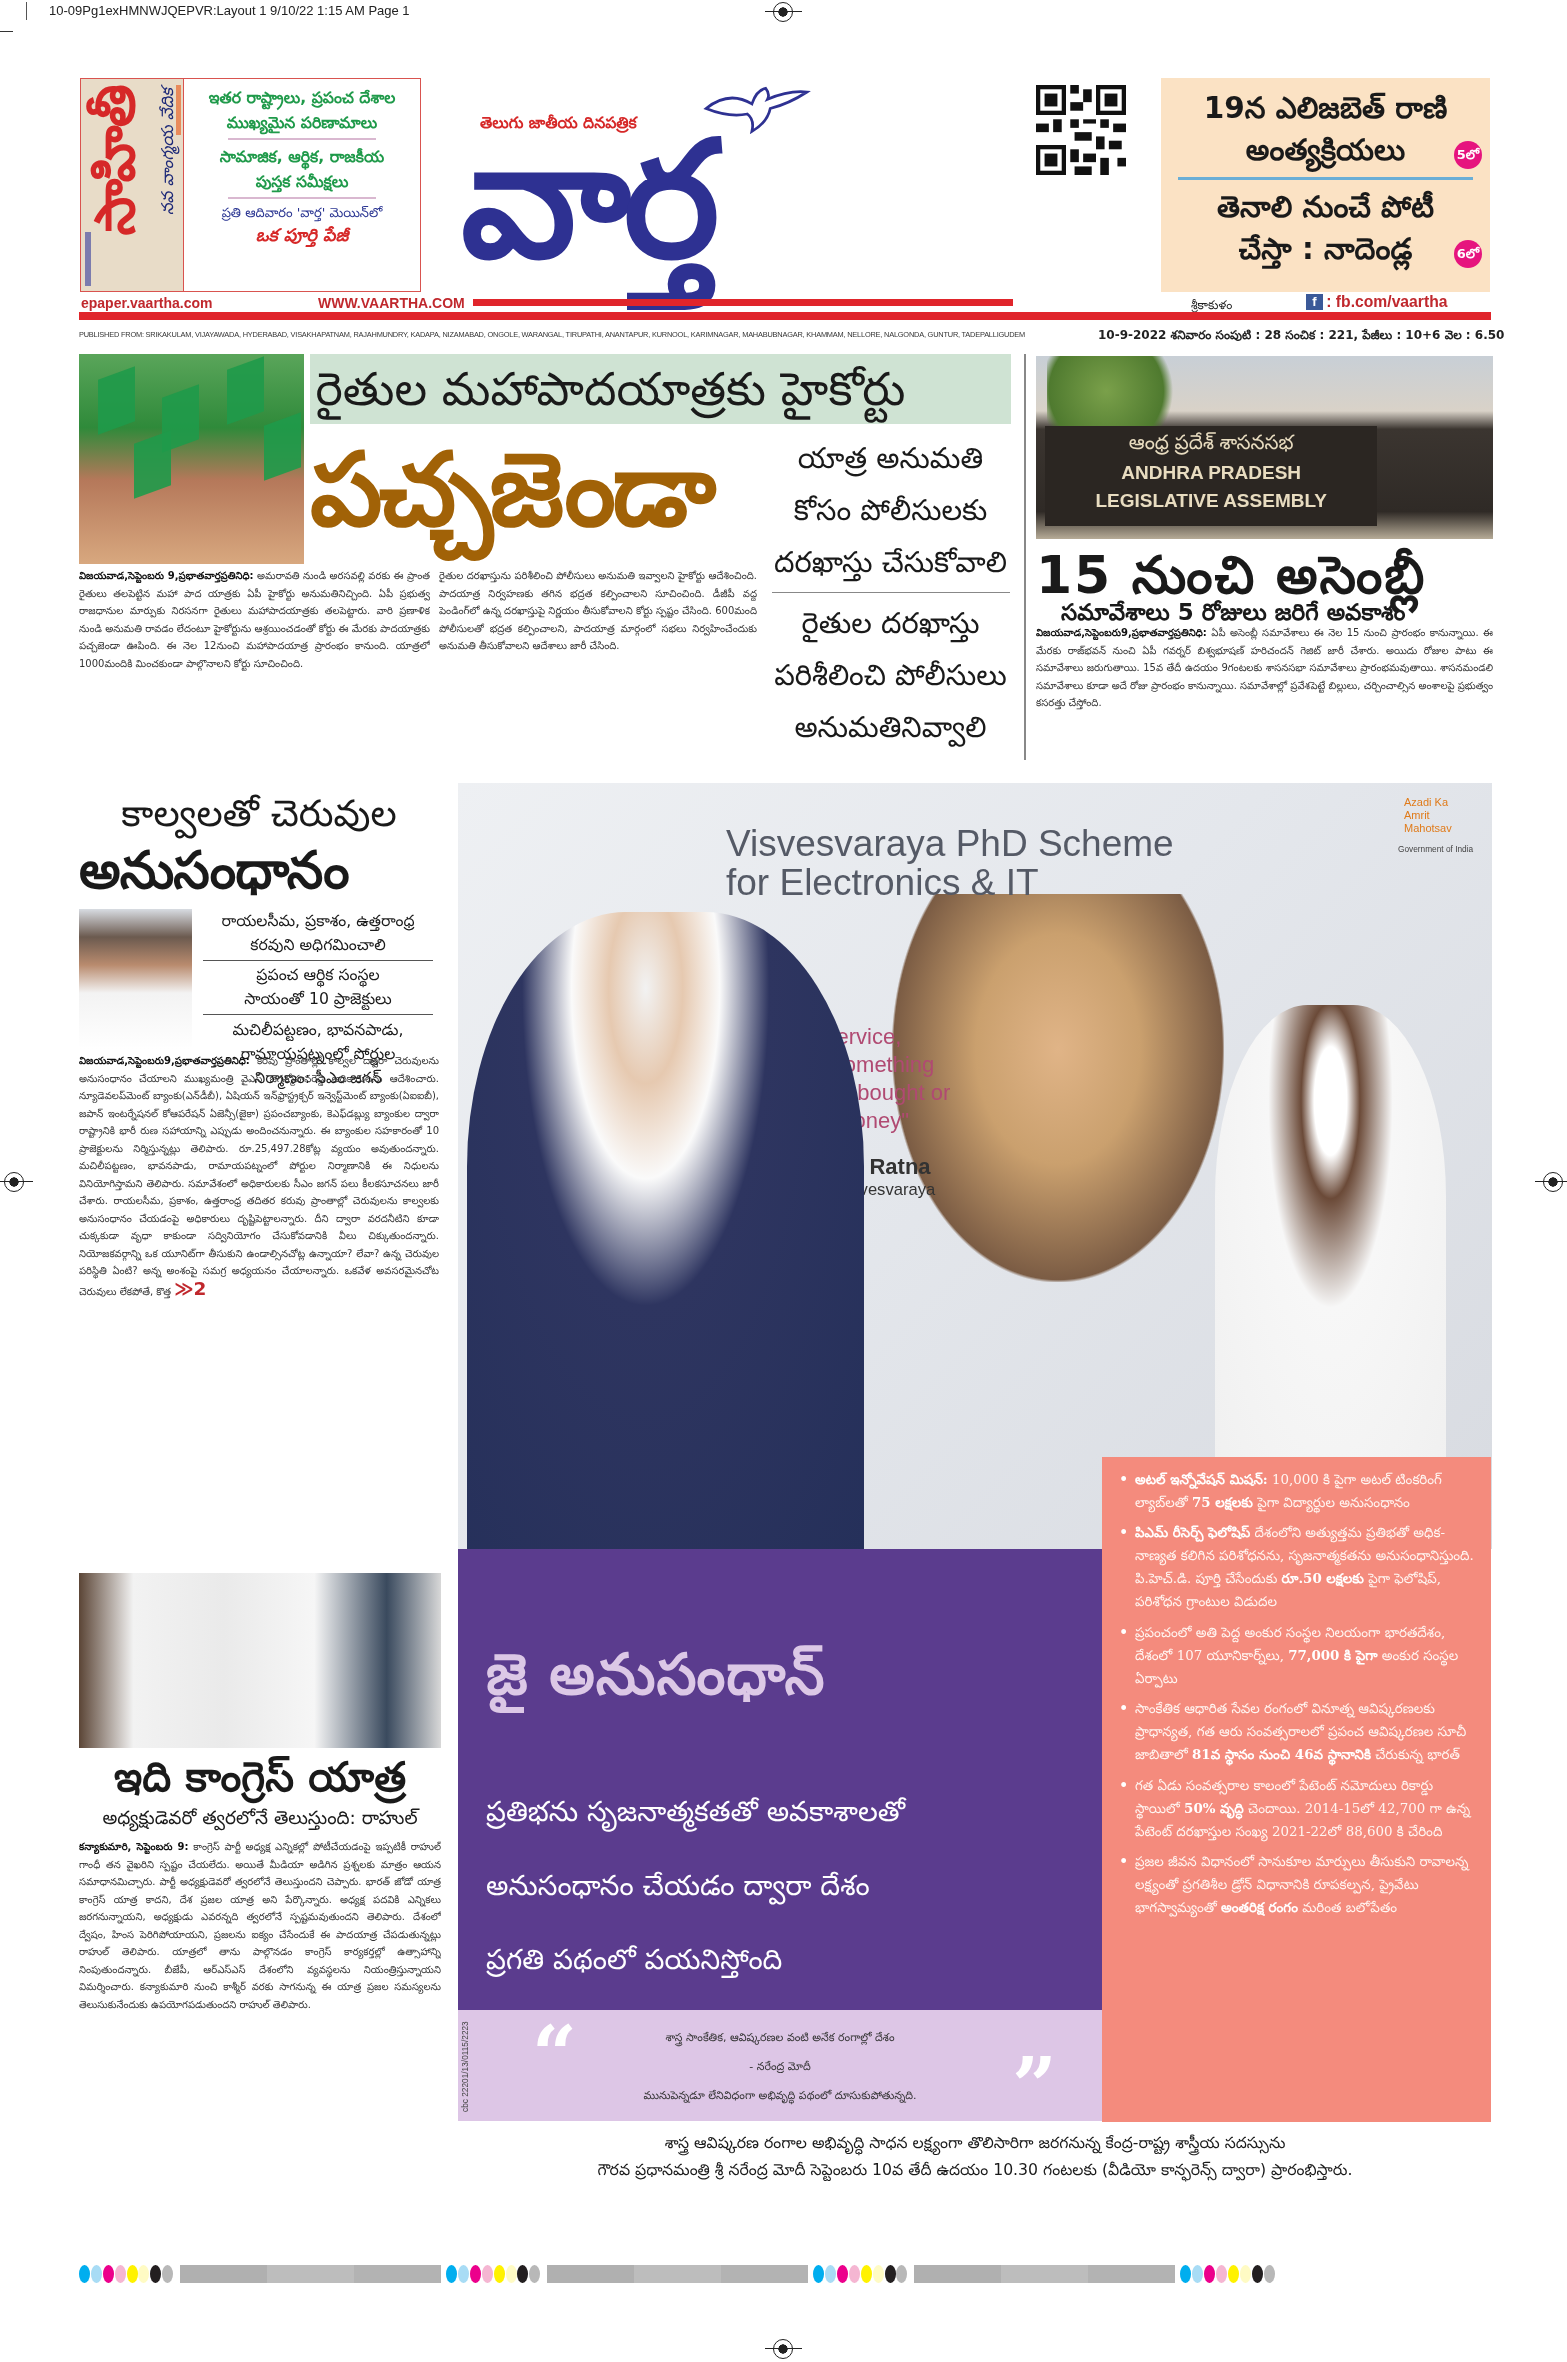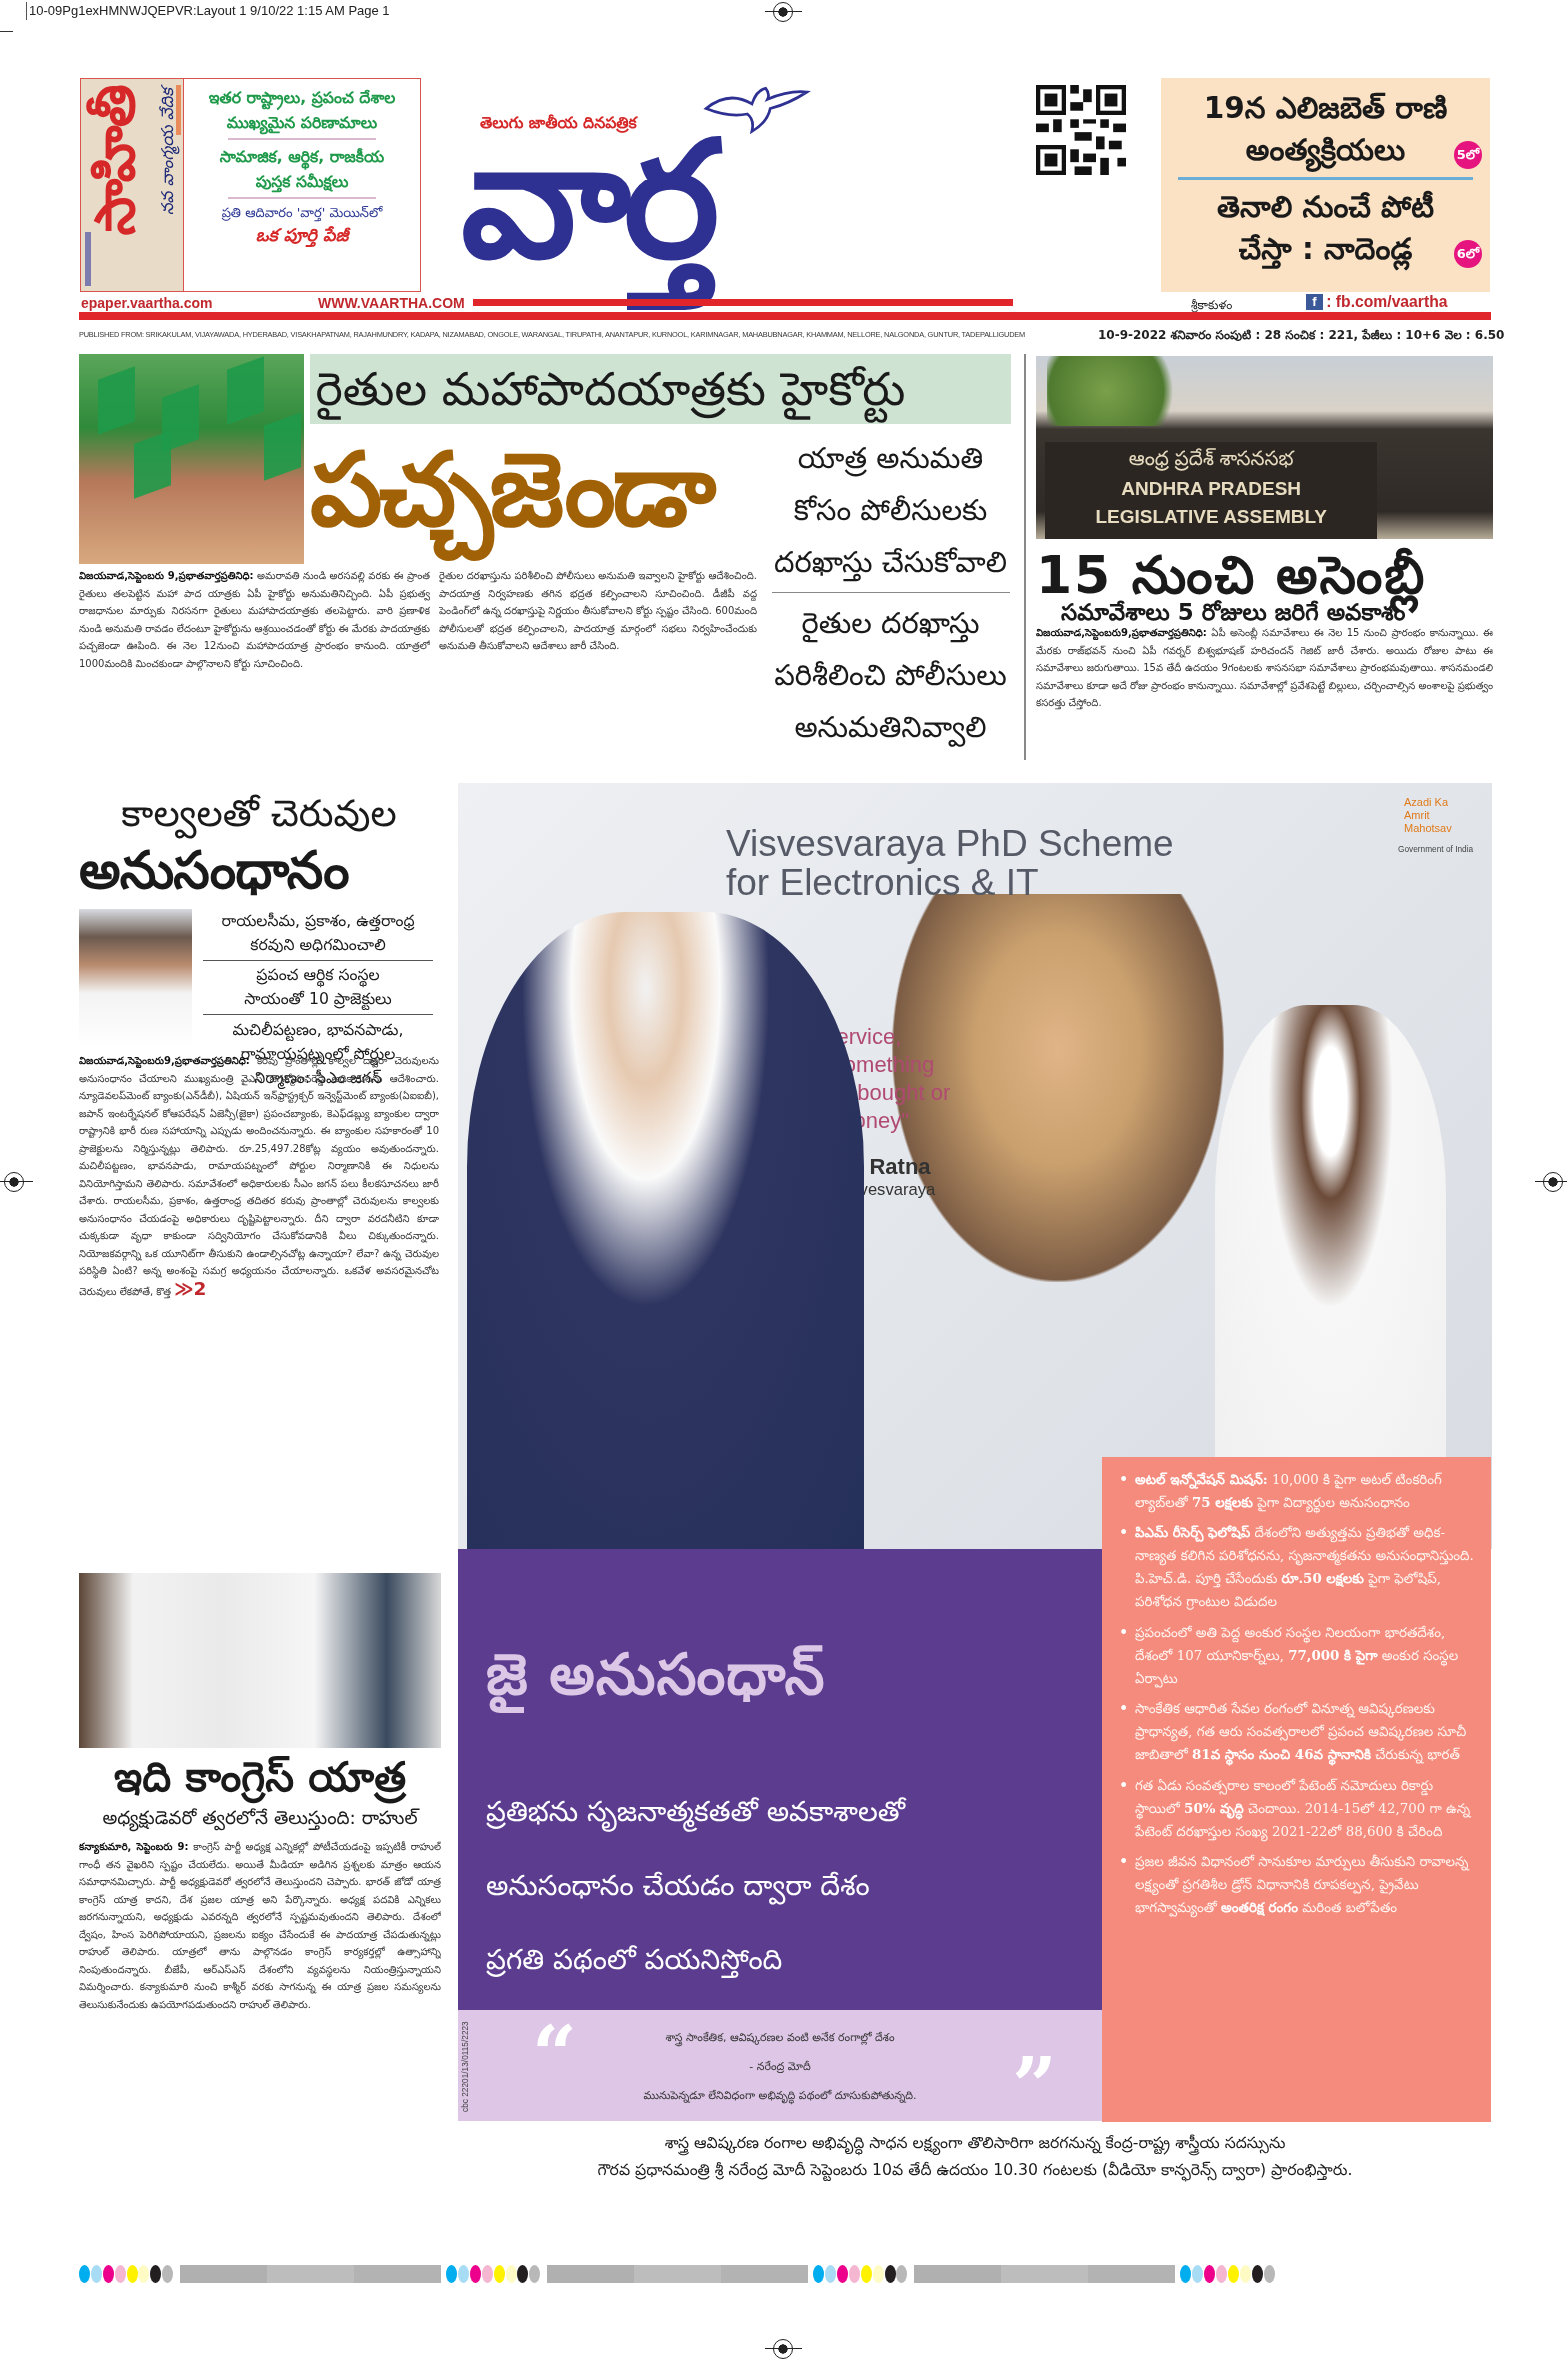--- a/index.html
+++ b/index.html
@@ -1,21 +1,21 @@
 <!DOCTYPE html>
 <html style="font-size:14.8px"><head>
 <meta charset="utf-8">
 <style>
   * { box-sizing: border-box; margin: 0; padding: 0; }
   html, body { width: 1567px; height: 2363px; background: #ffffff; overflow: hidden; }
   body { position: relative; font-family: "DejaVu Sans", sans-serif; color: #1a1a1a; }
   .abs { position: absolute; }
 
   
-  .slug { left: 26px; top: 1.8px; font-family: "Liberation Sans", sans-serif; font-size: 13px; color: #222; border-left: 0.9px solid #555; padding-left: 2px; height: 18.5px; line-height: 18.5px; }
+  .slug { left: 26px; top: 1.8px; font-family: "Liberation Sans", sans-serif; font-size: 13px; color: #222; border-left: 0.9px solid #555; padding-left: 22px; height: 18.5px; line-height: 18.5px; }
   .reg-mark { width: 20px; height: 20px; border-radius: 50%; border: 1.8px solid #222; background: radial-gradient(circle, #222 35%, #fff 38%); }
   .reg-mark::before { content: ""; position: absolute; left: -9.2px; top: 8.3px; width: 37px; height: 0.9px; background: #222; }
   .crop-line { background: #333; }
 
   
   .promo { left: 80px; top: 78px; width: 341px; height: 214px; border: 1.8px solid #d9534f; display: flex; background: #fff; }
   .promo-art { width: 103px; height: 100%; background: #e8dcc8; position: relative; overflow: hidden; border-right: 1.8px solid #d9534f; }
   .promo-art .logo-text { position: absolute; left: 5.5px; top: 7.4px; writing-mode: vertical-rl; transform: rotate(180deg); font-size: 55px; font-weight: bold; color: #d62828; line-height: 57px; letter-spacing: -1.8px; }
   .promo-art .logo-sub { position: absolute; right: 3.7px; top: 9.2px; writing-mode: vertical-rl; transform: rotate(180deg); font-size: 16.6px; color: #1e2a78; font-style: italic; }
   .promo-art .bar-o { position: absolute; right: 1.8px; top: 5.5px; width: 5.5px; height: 50px; background: #e98b5b; }
@@ -58,21 +58,21 @@
   .lead-side .rule { height: 1.8px; background: #888; margin: 3.7px 5.5px; }
   .vrule { background: #888; width: 1.8px; }
 
   .bodytext { font-size: 10px; line-height: 17.5px; color: #333; text-align: justify; overflow: hidden; }
   .bodytext b { color: #111; }
   .body-farmers-1 { left: 79px; top: 567px; width: 351px; height: 189px; }
   .body-farmers-2 { left: 439px; top: 567px; width: 318px; height: 189px; }
 
   
   .photo-assembly { left: 1036px; top: 356px; width: 457px; height: 183px; background: linear-gradient(180deg, #c8cfd6 0%, #d9d2c8 30%, #3b3530 40%, #2f2a26 85%, #b6ab97 100%); }
-  .assembly-board { position: absolute; left: 9.2px; top: 70px; width: 332px; height: 100px; background: #2b2622; color: #e8dcc0; text-align: center; font-family: "Liberation Sans", sans-serif; margin-top: 16px; }
+  .assembly-board { position: absolute; left: 9.2px; top: 70px; width: 332px; height: 100px; background: #2b2622; color: #e8dcc0; text-align: center; font-family: "Liberation Sans", sans-serif; }
   .assembly-board .te { font-size: 20px; line-height: 33px; }
   .assembly-board .en { font-size: 19px; font-weight: bold; line-height: 28px; }
   .trees { position: absolute; left: 11px; top: 0; width: 148px; height: 70px; background: radial-gradient(circle at 40% 50%, #7aa04a 0%, #4f7a2f 60%, transparent 70%); }
   .assembly-head { left: 1036px; top: 546px; font-size: 52px; font-weight: bold; line-height: 59px; white-space: nowrap; letter-spacing: 1.8px; }
   .assembly-sub { left: 1061px; top: 594px; font-size: 23px; font-weight: bold; line-height: 37px; }
   .body-assembly { left: 1036px; top: 618px; width: 457px; height: 140px; }
 
   
   .jagan-kicker { left: 79px; top: 788px; width: 360px; text-align: center; font-size: 37px; line-height: 52px; }
   .jagan-main { left: 79px; top: 838px; width: 360px; text-align: left; font-size: 52px; font-weight: bold; line-height: 65px; letter-spacing: -0.9px; }

